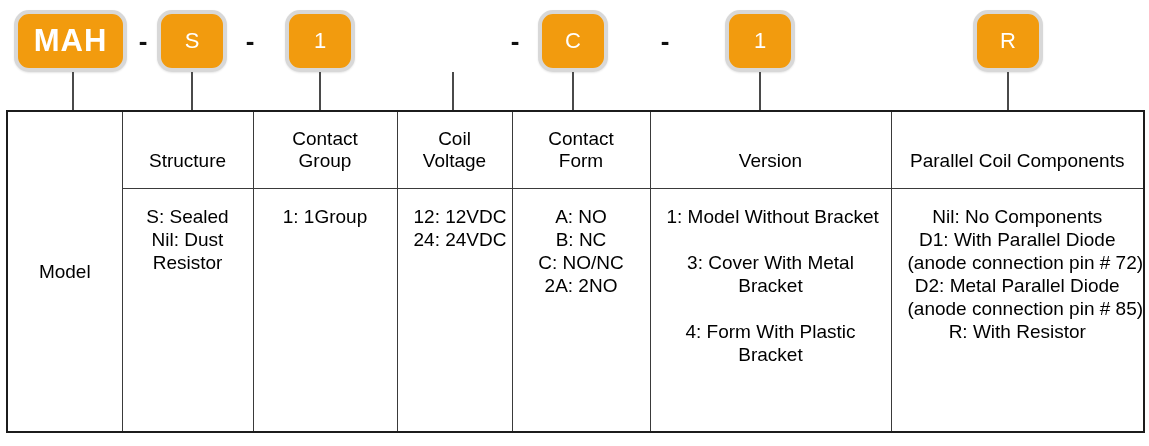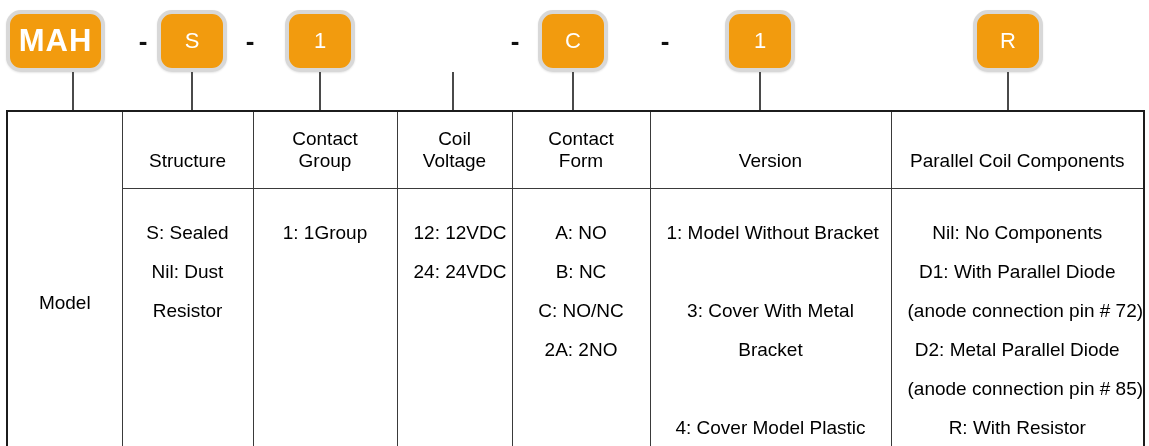--- a/index.html
+++ b/index.html
@@ -22,21 +22,21 @@
     background: var(--badge-bg, #F29B0E);
     border: 4px solid var(--badge-border, #D8D8D8);
     border-radius: 15px;
     color: var(--badge-text, #ffffff);
     display: flex;
     align-items: center;
     justify-content: center;
     font-size: 22px;
     box-shadow: 0 1px 2px rgba(0,0,0,0.10);
   }
-  .b0 { left: 6px;  width: 99px; font-size: 31px; font-weight: 700; letter-spacing: 1px; }
+  .b0 { left: 14px;  width: 113px; font-size: 31px; font-weight: 700; letter-spacing: 1px; }
   .b1 { left: 157px; width: 70px; }
   .b2 { left: 285px; width: 70px; }
   .b3 { left: 418px; width: 70px; }
   .b4 { left: 538px; width: 70px; }
   .b5 { left: 725px; width: 70px; }
   .b6 { left: 973px; width: 70px; }
 
   .sep {
     position: absolute;
     top: 10px;
@@ -96,21 +96,21 @@
   .col-4 { width: 138px; }
   .col-5 { width: 241px; }
   .col-6 { width: 253px; }
 
   tr.hdr-row { height: 47px; }
   th.hdr { vertical-align: bottom; padding-bottom: 5px; }
 
   td.model-cell { vertical-align: middle; padding-top: 26px; }
 
   td.cell { vertical-align: top; line-height: 23px; overflow: hidden; }
-  td.cell .line { line-height: 23px; white-space: nowrap; margin-top: 16px; }
+  td.cell .line { line-height: 23px; white-space: nowrap; }
   td.cell .line:empty { height: 23px; }
   .cell-0 { padding-top: 131px; }
   .cell-1 { padding-top: 138px; }
   .cell-2 { padding-top: 118px; }
   .cell-3 { padding-top: 140px; }
   .cell-4 { padding-top: 70px; }
   .cell-5 { padding-top: 136px; }
 </style>
 </head>
 <body>
@@ -174,21 +174,21 @@
             <div class="line">B: NC</div>
             <div class="line">C: NO/NC</div>
             <div class="line">2A: 2NO</div>
           </td>
         <td class="cell cell-4">
             <div class="line">1: Model Without Bracket</div>
             <div class="line"></div>
             <div class="line">3: Cover With Metal</div>
             <div class="line">Bracket</div>
             <div class="line"></div>
-            <div class="line">4: Cover Model Plastic</div>
+            <div class="line">4: Form With Plastic</div>
             <div class="line">Bracket</div>
           </td>
         <td class="cell cell-5">
             <div class="line">Nil: No Components</div>
             <div class="line">D1: With Parallel Diode</div>
             <div class="line">(anode connection pin # 72)</div>
             <div class="line">D2: Metal Parallel Diode</div>
             <div class="line">(anode connection pin # 85)</div>
             <div class="line">R: With Resistor</div>
           </td>

